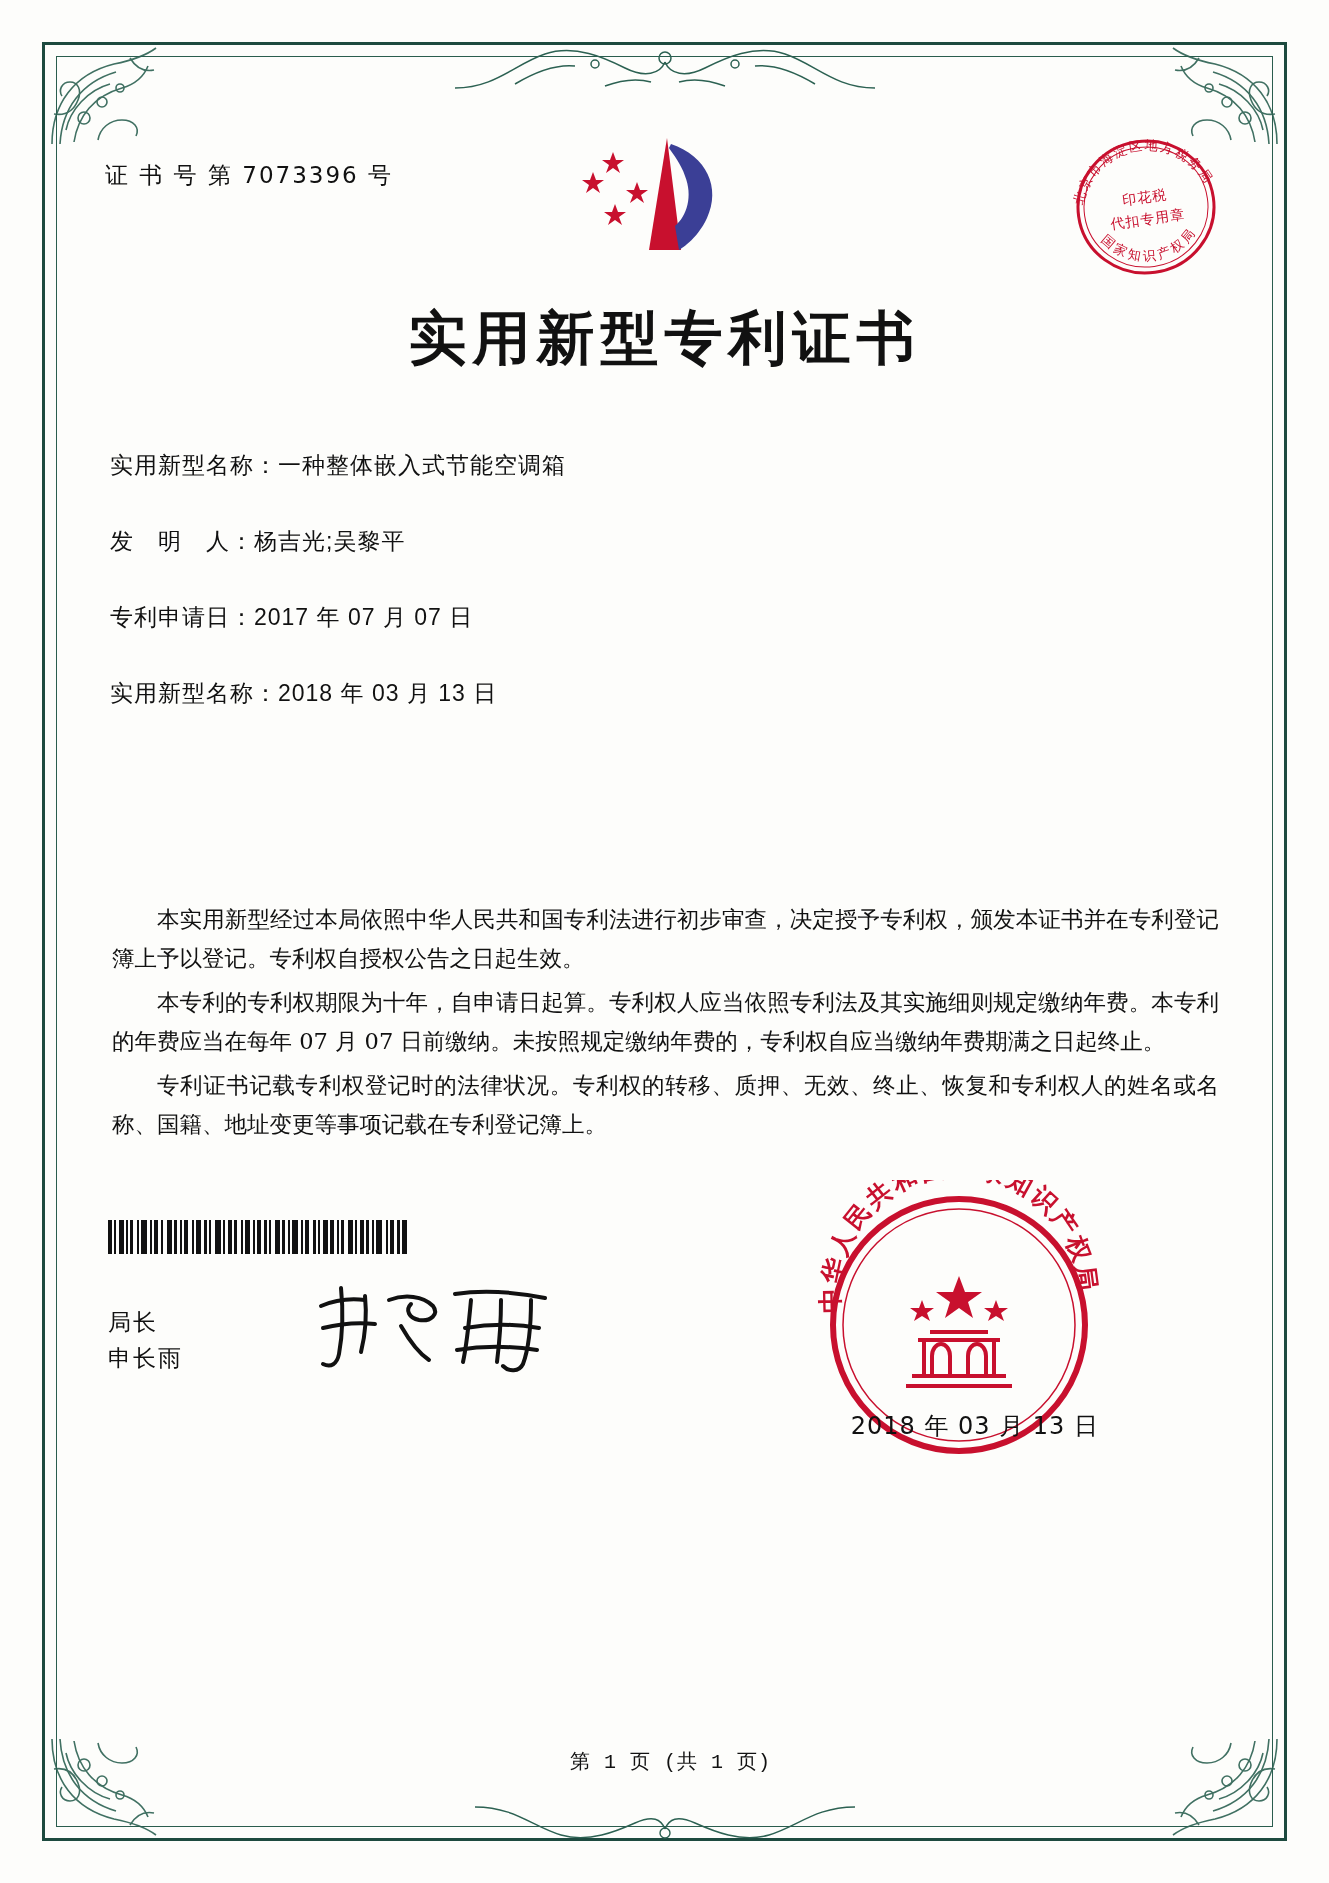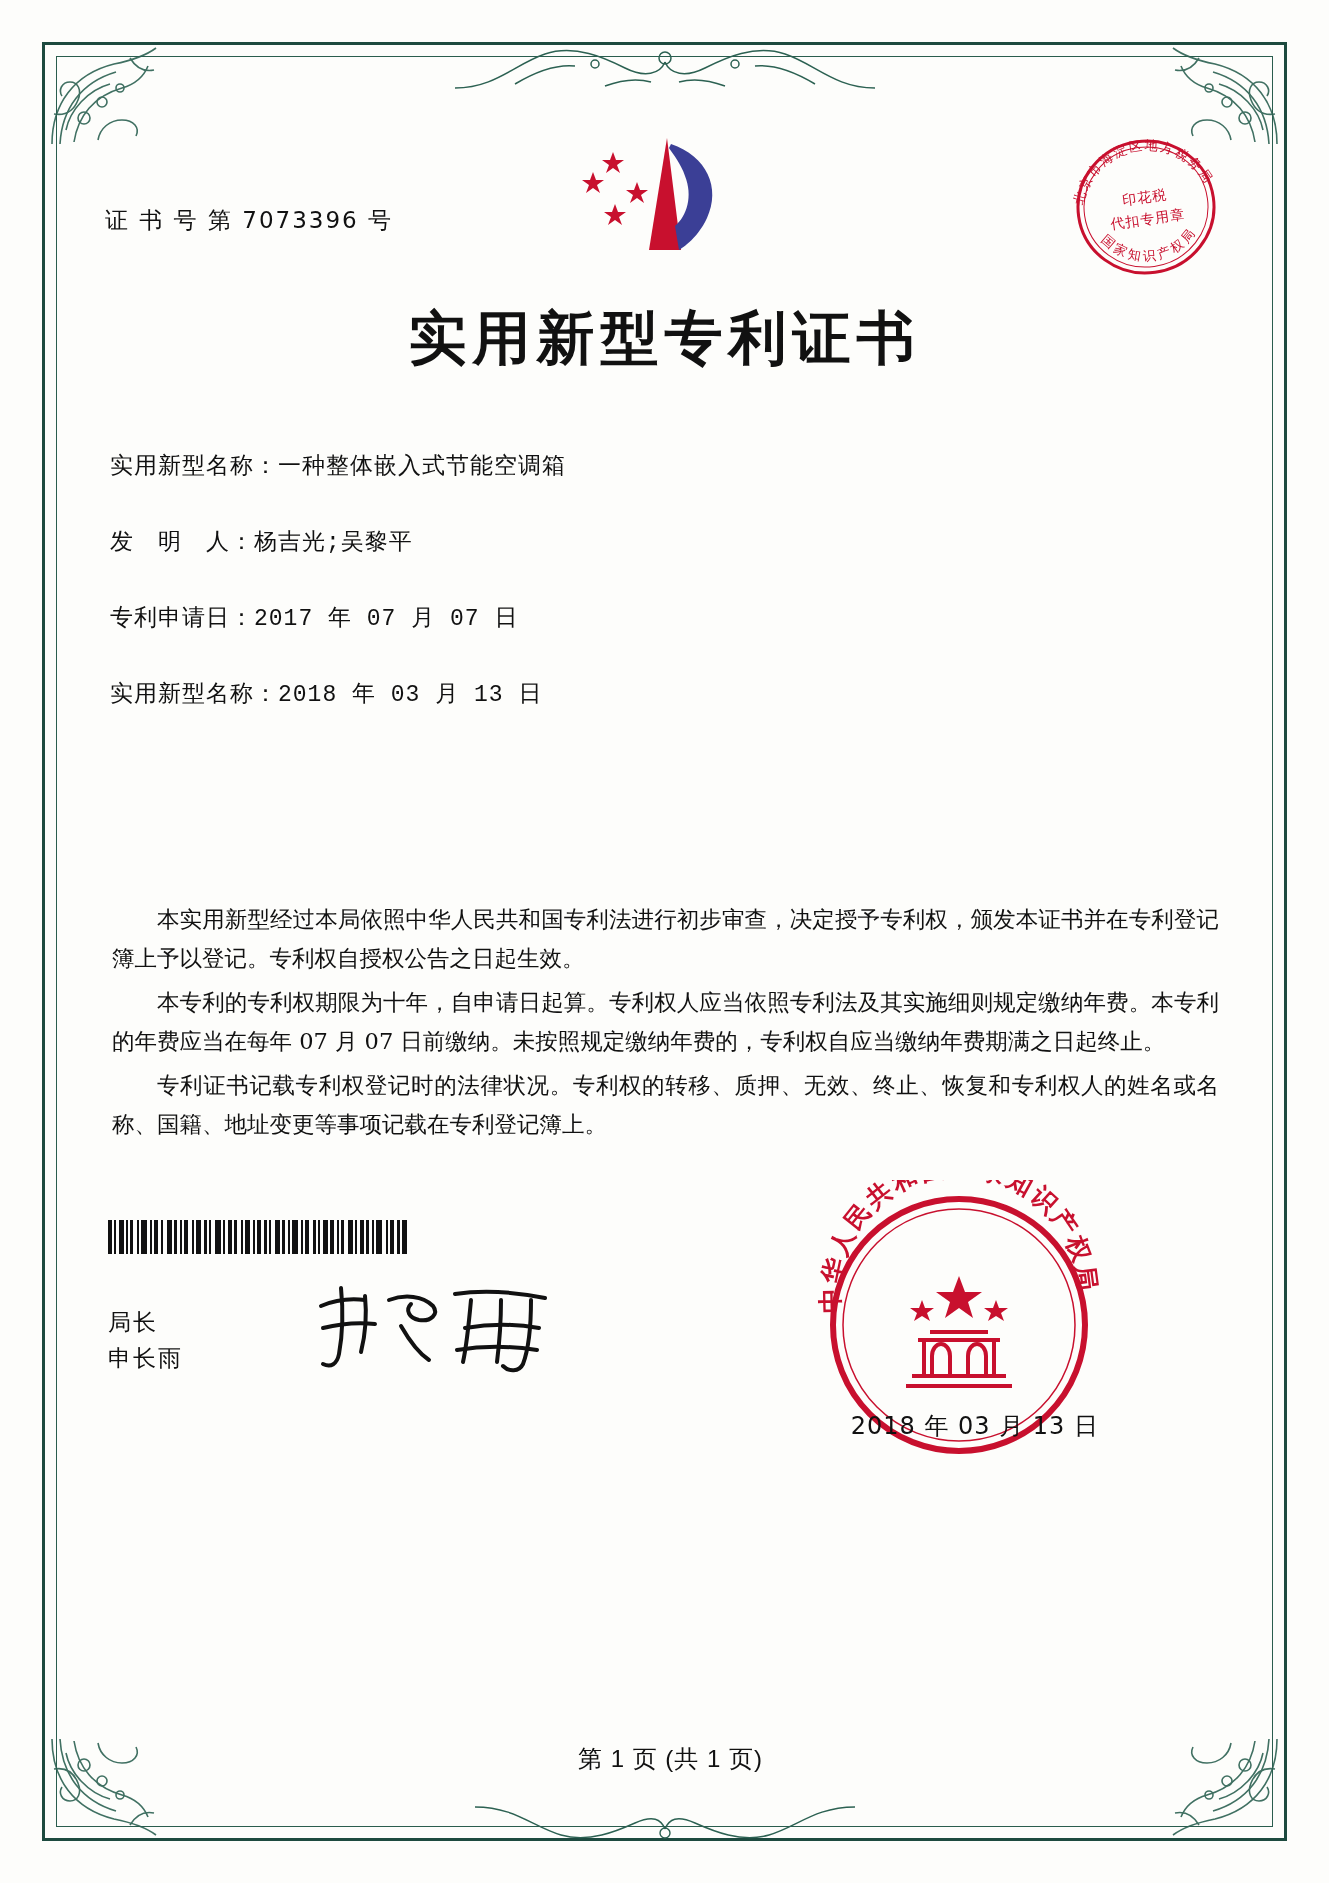--- a/index.html
+++ b/index.html
@@ -79,21 +79,20 @@
     bottom: 90px;
   }
   .cert-no {
     position: absolute;
     left: 5px;
     top: 50px;
     font-size: 23px;
     letter-spacing: 2px;
     color: #111;
     font-family: "DejaVu Sans", "Liberation Sans", sans-serif;
-    margin-top: 45px;
   }
   
   .logo {
     position: absolute;
     left: 50%;
     top: 20px;
     transform: translateX(-50%);
     width: 180px;
     height: 150px;
   }
@@ -136,21 +135,21 @@
     color: #111;
   }
   .field-label {
     white-space: pre;
     letter-spacing: 1px;
     font-family: "DejaVu Sans", "Liberation Sans", sans-serif;
     text-align: center;
   }
   .field-value {
     letter-spacing: 1px;
-    font-family: Liberation Mono, monospace;
+    font-family: Liberation Sans, sans-serif;
   }
 
   .paragraphs {
     position: absolute;
     left: 12px;
     right: 10px;
     top: 790px;
     font-size: 22.5px;
     line-height: 1.75;
     color: #111;
@@ -217,23 +216,23 @@
     letter-spacing: 1px;
     font-family: "DejaVu Sans", "Liberation Sans", sans-serif;
   }
 
   .page-footer {
     position: absolute;
     left: 12px;
     right: 0;
     bottom: 18px;
     text-align: center;
-    font-size: 24px;
-    color: #111;
-    font-family: Liberation Sans, sans-serif;
+    font-size: 20px;
+    color: #111;
+    font-family: Liberation Mono, monospace;
     letter-spacing: 1px;
   }
 </style>
 </head>
 <body>
 
 <div id="page">
 
   <div class="frame-outer"></div>
   <div class="frame-inner"></div>

